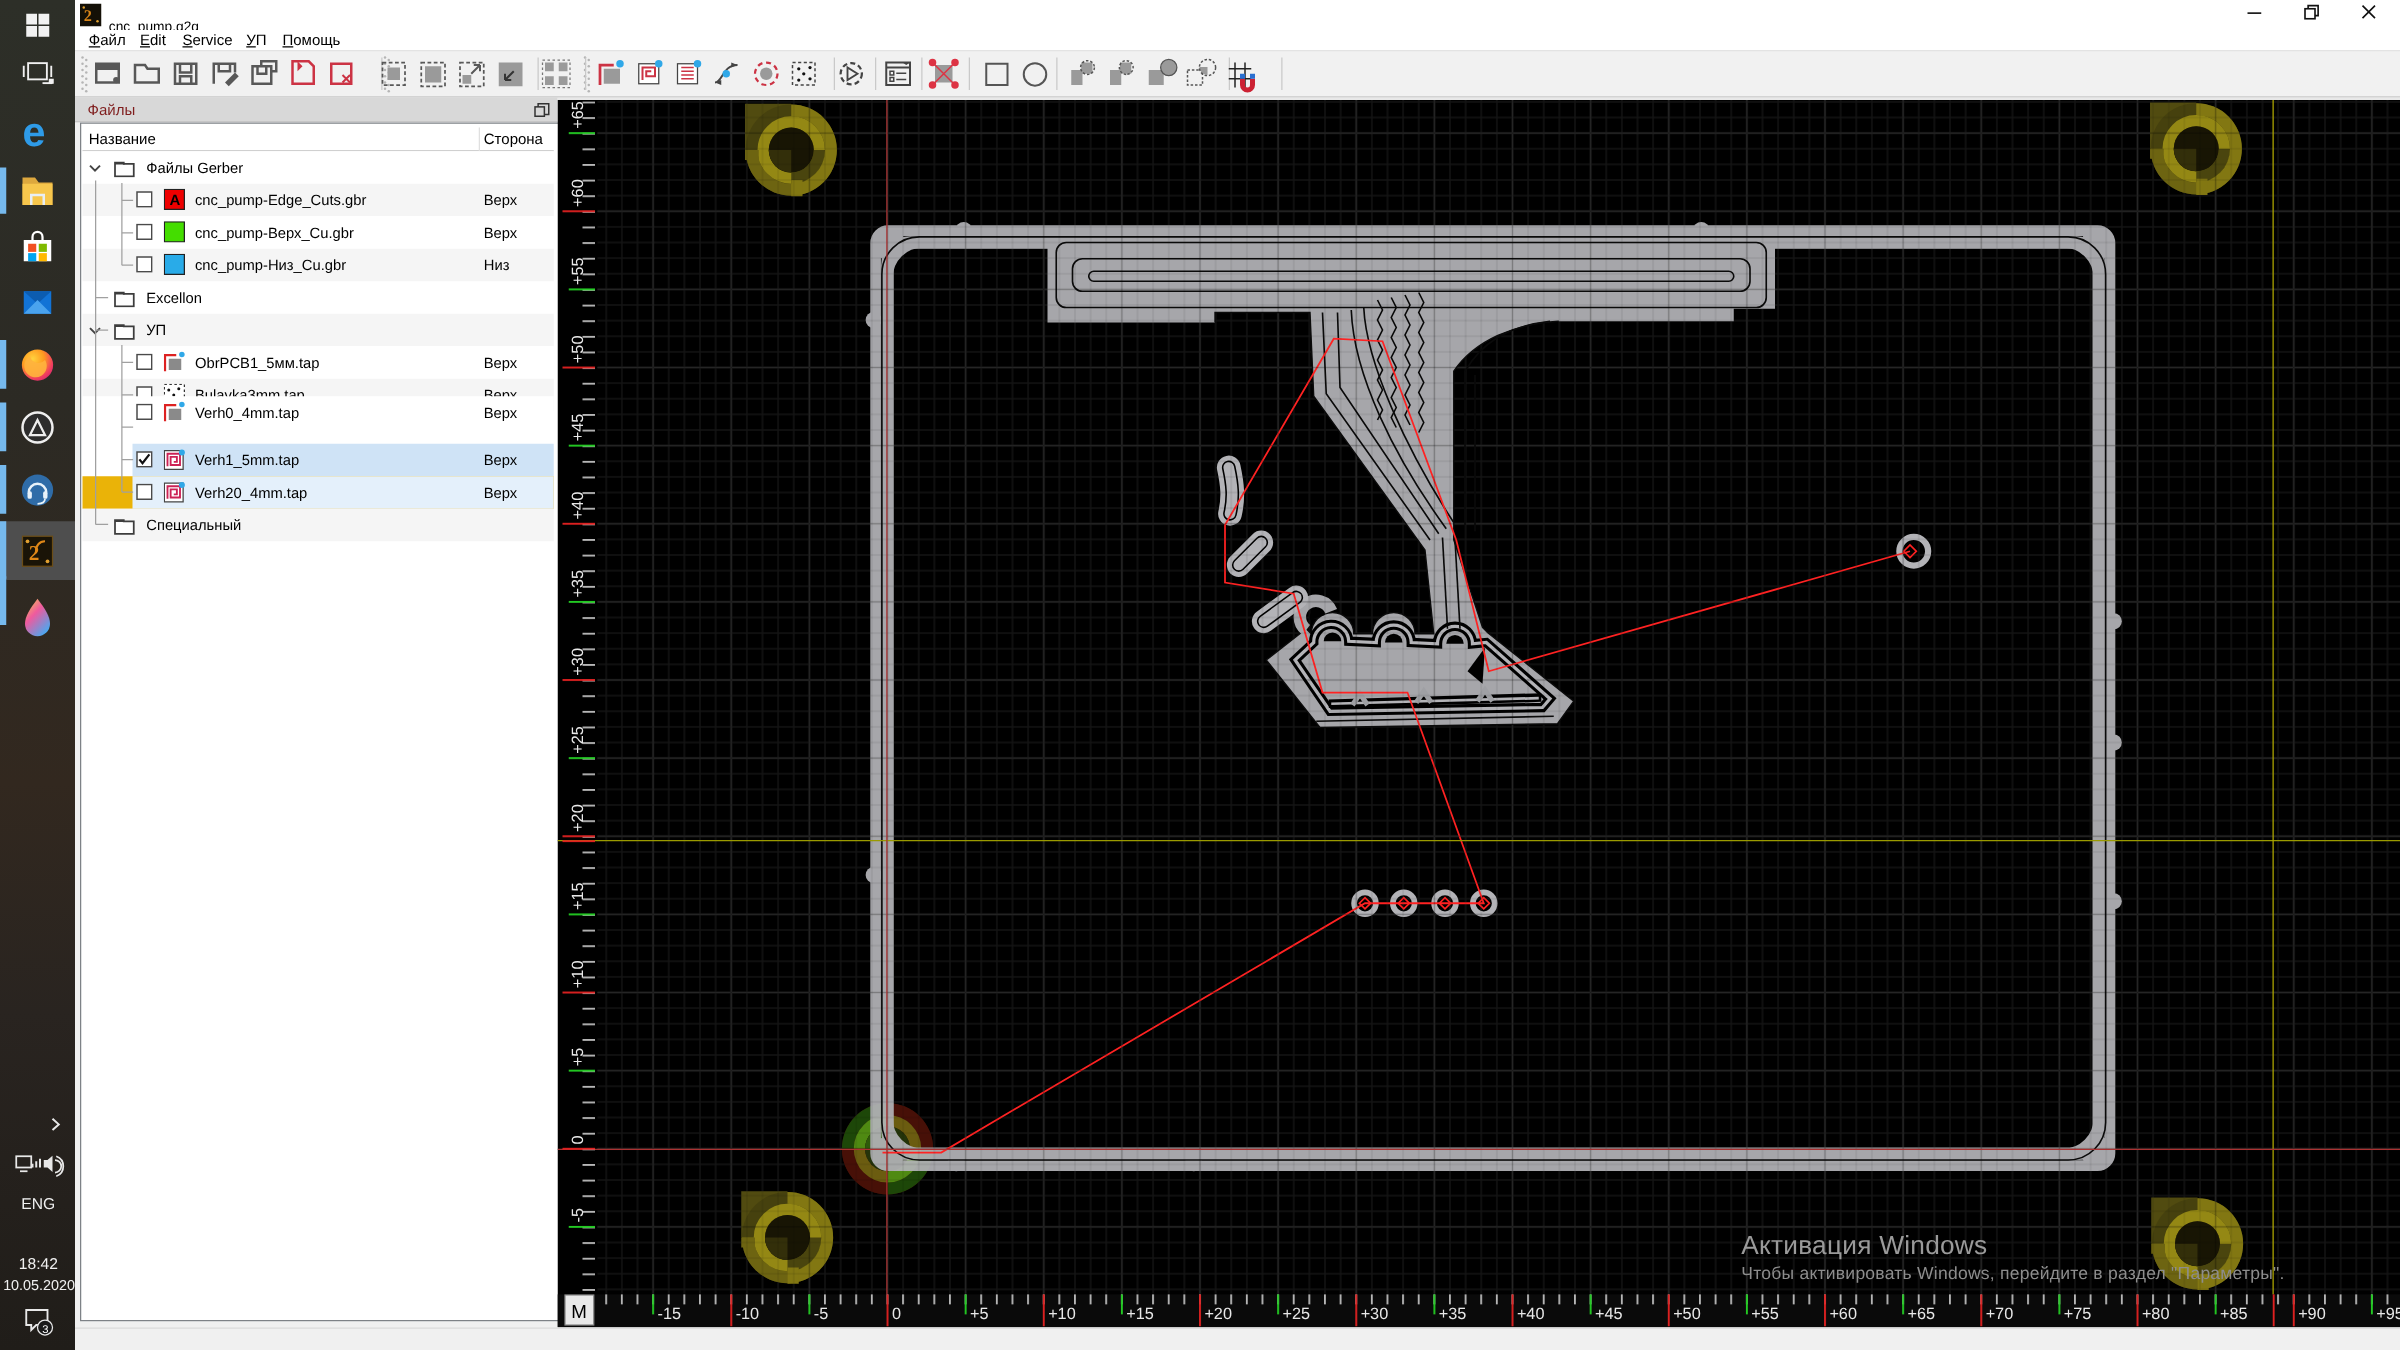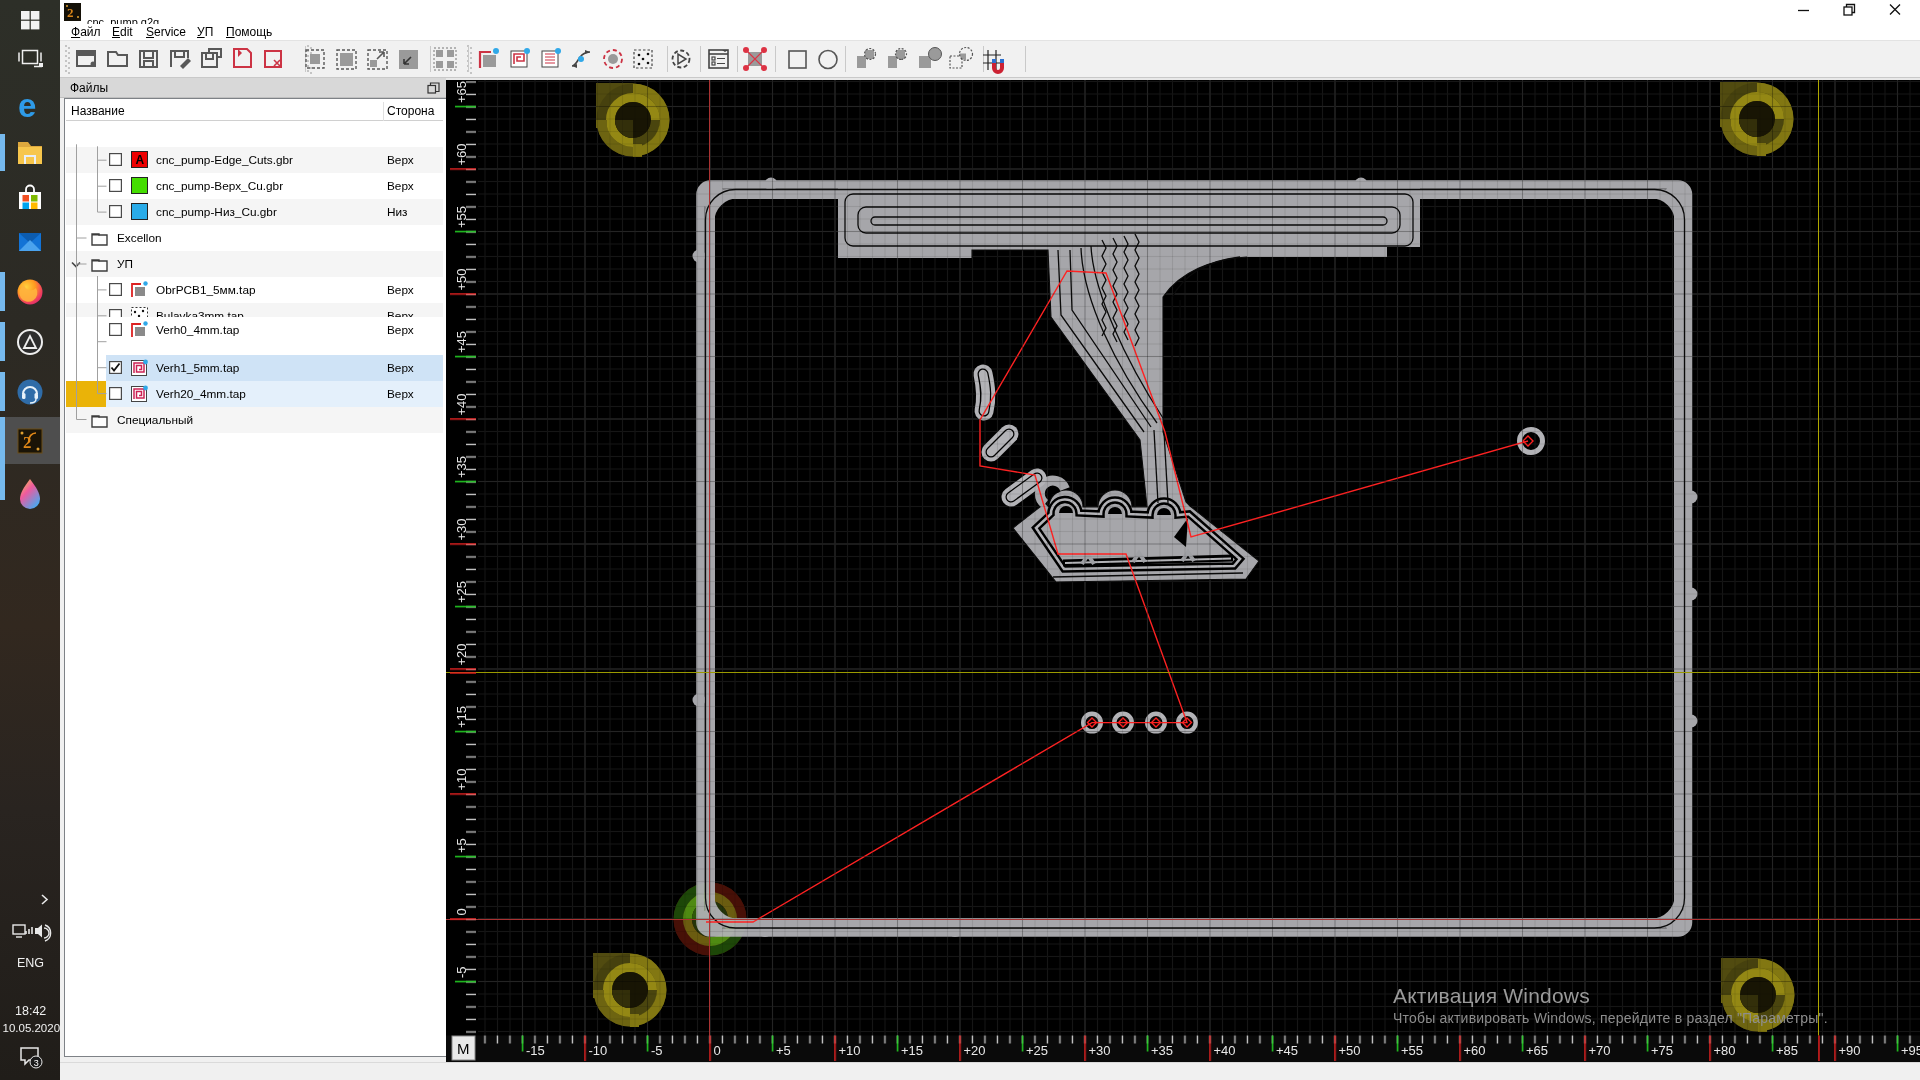--- a/index.html
+++ b/index.html
@@ -10,21 +10,21 @@
   #win { position:absolute; left:60px; top:0; width:1860px; height:1080px; background:#f0f0f0; }
   #titlebar { position:absolute; left:0; top:0; width:1860px; height:24px; background:#ffffff; }
   #titlebar .title { position:absolute; left:27px; top:16px; font-size:11px; color:#000; }
   #menubar { position:absolute; left:0; top:24px; width:1860px; height:16px; background:#ffffff;
     font-size:12px; color:#000; }
   #menubar span.mi { position:absolute; top:1px; }
   #toolbar { position:absolute; left:0; top:40px; width:1860px; height:38px; background:#f1f1f1;
     border-top:1px solid #e3e3e3; border-bottom:1px solid #c9c9c9; }
   #dockhead { position:absolute; left:0; top:78px; width:386px; height:20px; background:#d8d8d8;
     border-bottom:1px solid #c0c0c0; }
-  #dockhead .t { position:absolute; left:10px; top:3px; font-size:12px; color:#000000; }
+  #dockhead .t { position:absolute; left:10px; top:3px; font-size:12px; color:#7f1d1d; }
   #panel { position:absolute; left:0; top:98px; width:386px; height:964px; background:#f0f0f0; }
   #tree { position:absolute; left:4px; top:0px; width:420px; height:959px; background:#ffffff;
     border:1px solid #7e8287; overflow:hidden; }
   #statusbar { position:absolute; left:0; top:1062px; width:1860px; height:18px; background:#f0f0f0;
     border-top:1px solid #dadada; }
   #canvas { position:absolute; left:386px; top:78px; width:1474px; height:984px; }
   .trow { position:absolute; left:1px; width:377px; height:26px; font-size:11.8px; color:#000; }
 </style>
 </head>
 <body>
@@ -290,20 +290,30 @@
         </g>
       </svg>
     </div>
   <div id="panel">
       <div id="tree">
         <div style="position:absolute;left:1px;top:1px;width:377px;height:21px;background:#fff;border-bottom:1px solid #d0d0d0;">
           <span style="position:absolute;left:5px;top:4px;font-size:12px;">Название</span>
           <span style="position:absolute;left:321px;top:4px;font-size:12px;">Сторона</span>
           <div style="position:absolute;left:317px;top:2px;width:1px;height:19px;background:#e0e0e0;"></div>
         </div>
+<div class="trow" style="top:22.3px;background:#fff;">
+<svg style="position:absolute;left:5px;top:10px;" width="10" height="7" viewBox="0 0 10 7">
+            <path d="M1,1.5 L5,5.5 L9,1.5" fill="none" stroke="#444" stroke-width="1.6"></path>
+          </svg>
+<span style="position:absolute;left:25px;top:6px;"><svg width="17" height="15" viewBox="0 0 17 15">
+              <path d="M1,3 L1,14 L16,14 L16,4 L8,4 L8,3 Z" fill="#fdfdfd" stroke="#3c3c3c" stroke-width="1.4"></path>
+              <path d="M1,3 L7.6,3 L9,4.6 L1,4.6 Z" fill="#3c3c3c"></path>
+            </svg></span>
+<span style="position:absolute;left:51px;top:6px;">Файлы Gerber</span>
+</div>
 <div class="trow" style="top:48.2px;background:#f5f5f5;">
 <span style="position:absolute;left:43px;top:6px;"><svg width="13" height="13" viewBox="0 0 13 13">
               <rect x="0.5" y="0.5" width="12" height="12" fill="#fff" stroke="#4a4a4a" stroke-width="1.4"></rect>
             </svg></span>
 <span style="position:absolute;left:65px;top:4px;"><svg width="17" height="17" viewBox="0 0 17 17">
               <rect x="0.5" y="0.5" width="16" height="16" fill="#ee0000" stroke="#222"></rect>
               <text x="4.5" y="13" font-size="12" font-weight="bold" fill="#000" font-family="Liberation Sans">A</text>
             </svg></span>
 <span style="position:absolute;left:90px;top:6px;">cnc_pump-Edge_Cuts.gbr</span>
 <span style="position:absolute;left:321px;top:6px;">Верх</span>

